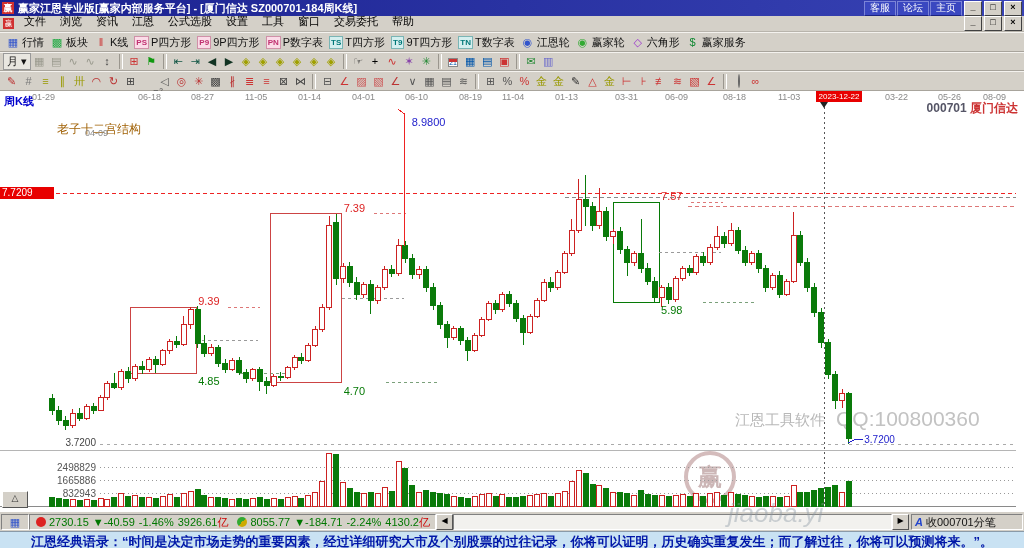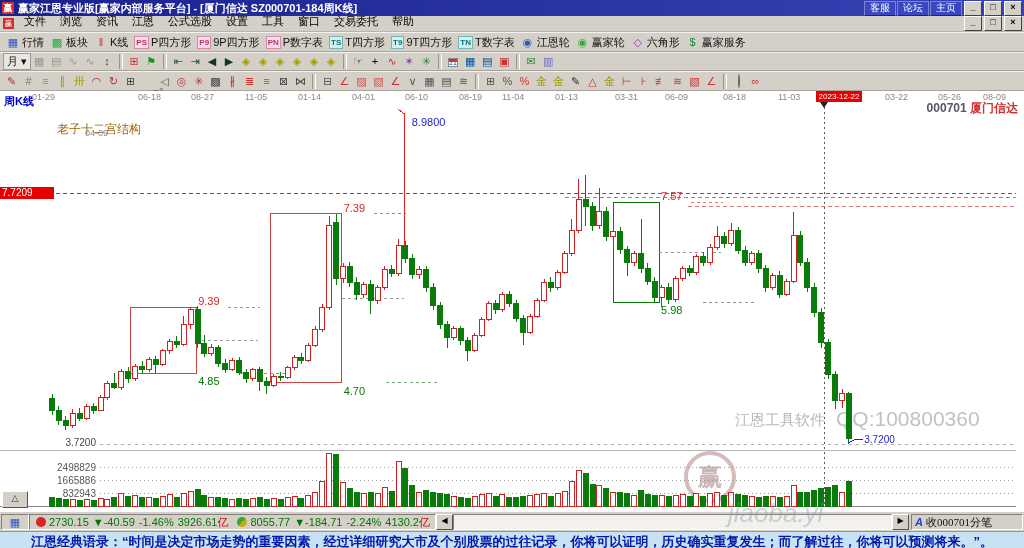--- a/index.html
+++ b/index.html
@@ -684,21 +684,21 @@
       <span class="grn">▼-184.71</span>
       <span class="grn">-2.24%</span>
       <span class="grn" style="margin-right:0">4130.2</span>
       <span class="red" style="margin-right:2px">亿</span>
     </div>
     <span class="sb-btn">◀</span>
     <span class="sb-track"></span>
     <span class="sb-btn">▶</span>
     <div class="scell" style="width:112px;margin-left:2px;">
       <span style="color:#2244cc;font-weight:bold;font-style:italic;margin-right:3px;">A</span>
-      <span style="color:#111;font-family:Liberation Serif, serif;">收000701分笔</span>
+      <span style="color:#111;">收000701分笔</span>
     </div>
   </div>
 
   <div class="ticker">
     <span>江恩经典语录：“时间是决定市场走势的重要因素，经过详细研究大市及个别股票的过往记录，你将可以证明，历史确实重复发生；而了解过往，你将可以预测将来。”。</span>
   </div>
 
   <div class="site-wm">jiaoba.yi</div>
 </div>
 

